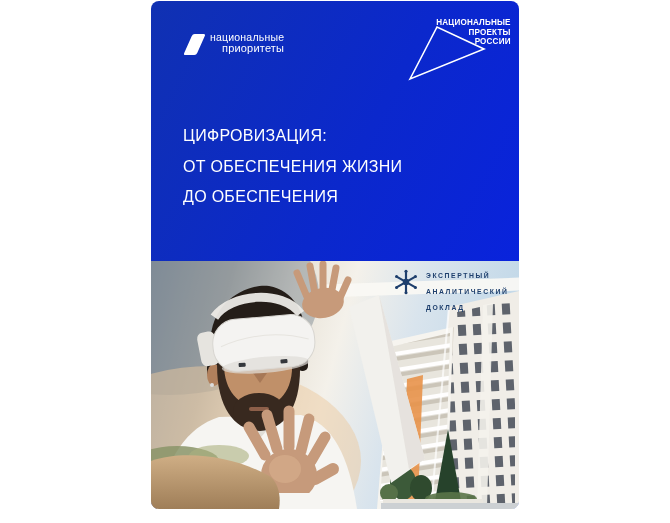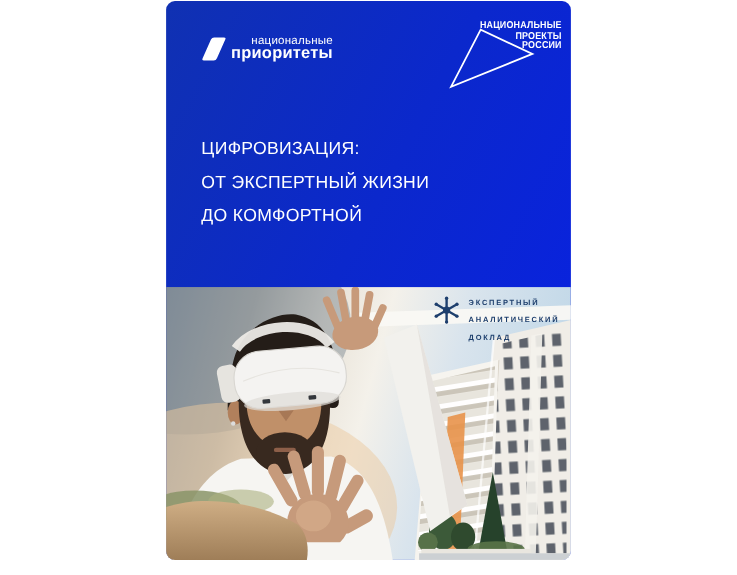--- a/index.html
+++ b/index.html
@@ -10,21 +10,21 @@
   .card{
     position:absolute;left:151px;top:1px;width:368px;height:508px;
     border-radius:8px;overflow:hidden;
     background:linear-gradient(118deg,#1031b2 0%,#0b28cc 45%,#0820e6 100%);
   }
   
   .brand-left{position:absolute;left:37px;top:31px;display:flex;align-items:flex-start;}
   .slash{display:inline-block;width:13px;height:21px;background:#ffffff;transform:skewX(-24deg);border-radius:2px;margin-top:2px;}
   .brand-left-text{display:flex;flex-direction:column;align-items:flex-end;margin-left:9px;color:#ffffff;}
   .bl1{font-size:10.5px;font-weight:400;line-height:11px;letter-spacing:.2px;}
-  .bl2{font-size:15px;font-weight:700;line-height:11px;letter-spacing:.2px;}
+  .bl2{font-size:11px;font-weight:400;line-height:11px;letter-spacing:.2px;}
   
   .brand-right-text{position:absolute;right:8px;top:17px;text-align:right;color:#ffffff;
     font-weight:700;font-size:9px;line-height:9.5px;letter-spacing:.2px;
     transform:scaleX(.9);transform-origin:100% 0;}
   .check-outline{position:absolute;left:253px;top:20px;width:90px;height:65px;}
   
   .title{position:absolute;left:32px;top:120px;color:#ffffff;font-weight:400;
     font-size:16px;line-height:30.5px;letter-spacing:.3px;white-space:nowrap;}
   
   .photo{position:absolute;left:0;top:260px;width:368px;height:248px;}
@@ -52,22 +52,22 @@
     <div>НАЦИОНАЛЬНЫЕ</div>
     <div>ПРОЕКТЫ</div>
     <div>РОССИИ</div>
   </div>
   <svg class="check-outline" viewBox="0 0 90 65">
     <polygon points="6,58 33,6 80,28" fill="none" stroke="#ffffff" stroke-width="1.6" stroke-linejoin="miter"></polygon>
   </svg>
 
   <div class="title">
     <div>ЦИФРОВИЗАЦИЯ:</div>
-    <div>ОТ ЭКСПЕРТНЫЙ ЖИЗНИ</div>
-    <div>ДО КОМФОРТНОЙ</div>
+    <div>ОТ ОБЕСПЕЧЕНИЯ ЖИЗНИ</div>
+    <div>ДО ОБЕСПЕЧЕНИЯ</div>
   </div>
 
   <div class="photo">
     <svg class="scene" viewBox="0 0 368 248" preserveAspectRatio="none">
       <defs>
         <linearGradient id="bgg" x1="0" y1="0" x2="1" y2="0.18">
           <stop offset="0" stop-color="#87929e"></stop>
           <stop offset="0.22" stop-color="#aeaeaa"></stop>
           <stop offset="0.4" stop-color="#e8e2d7"></stop>
           <stop offset="0.55" stop-color="#f4f1ea"></stop>

